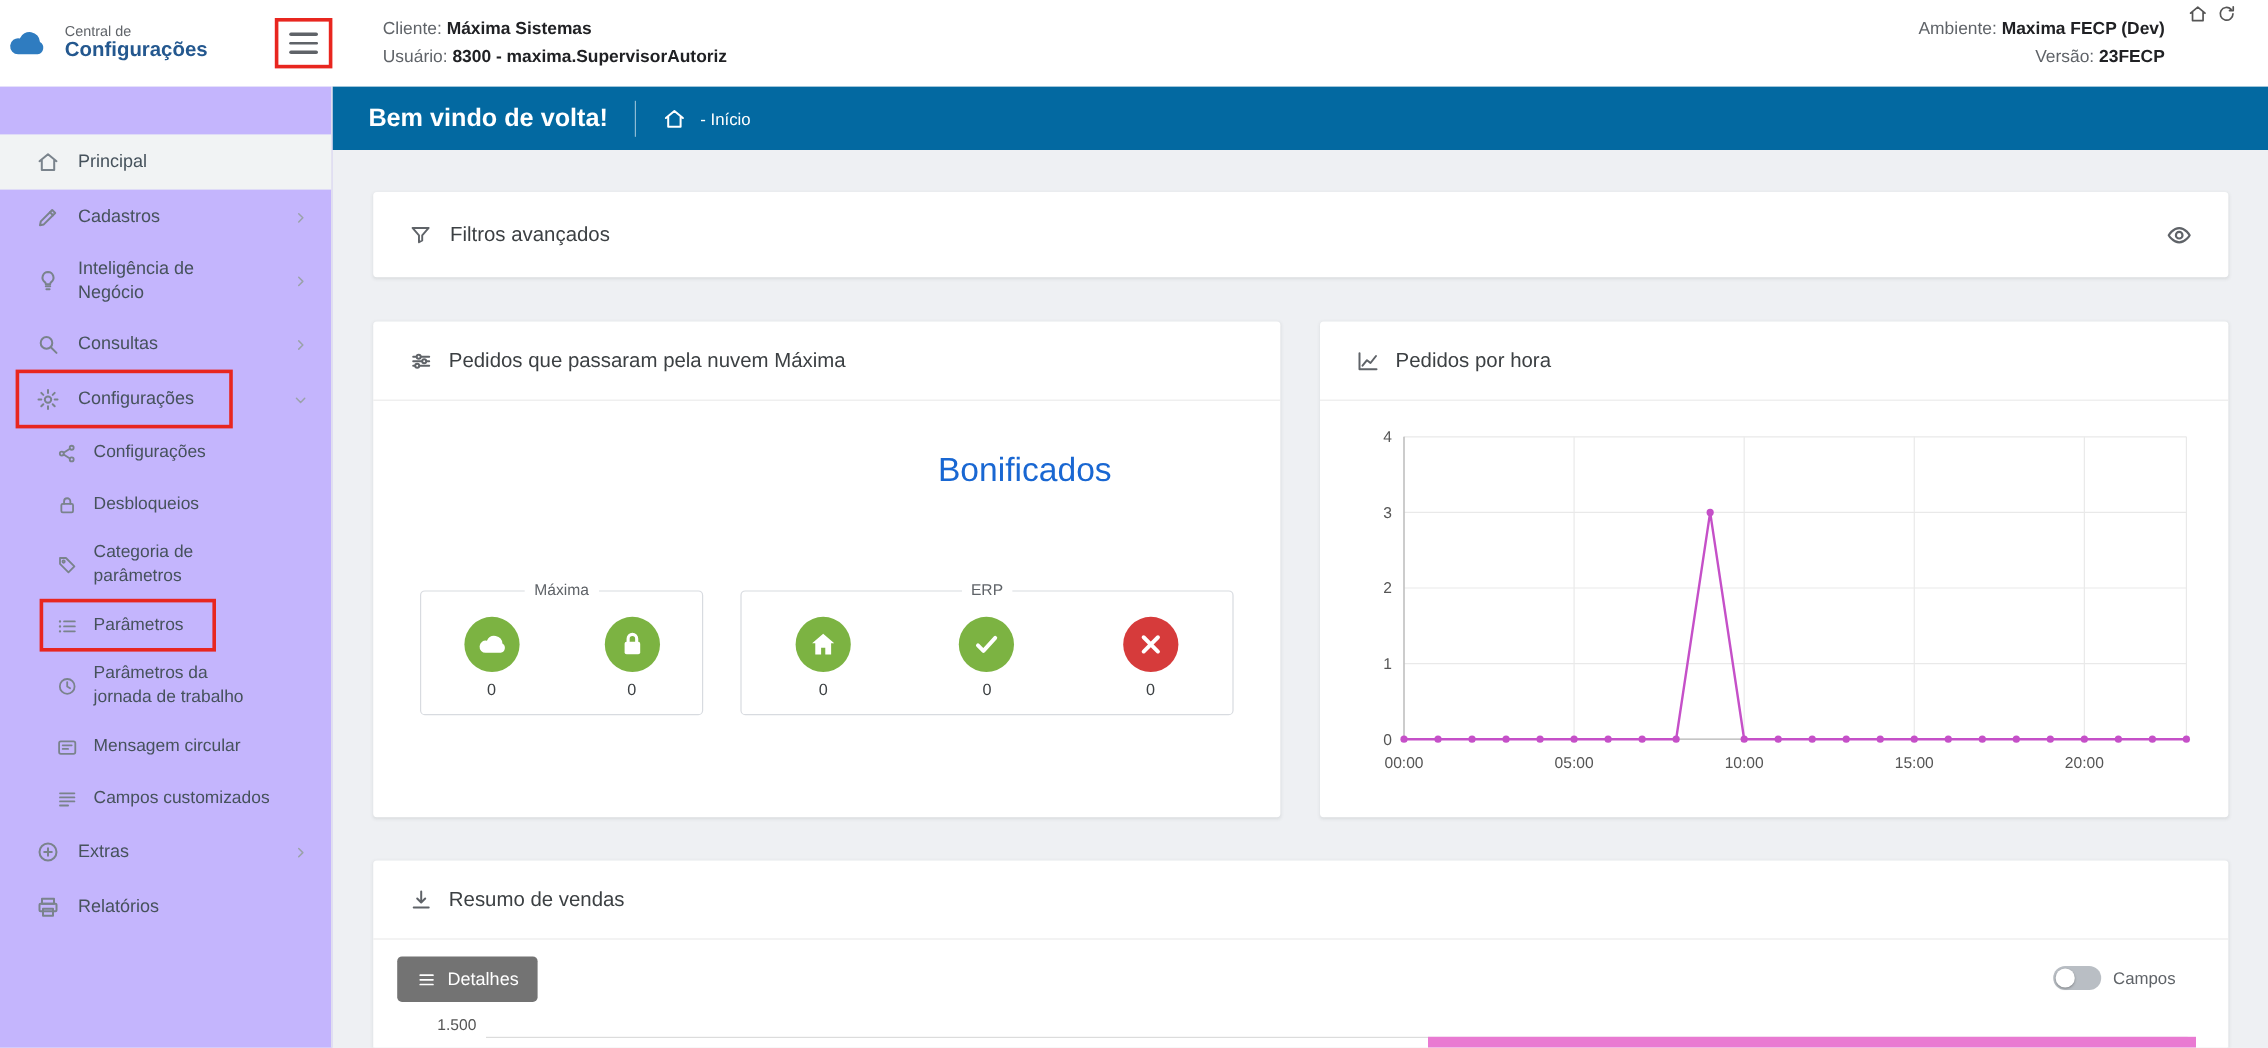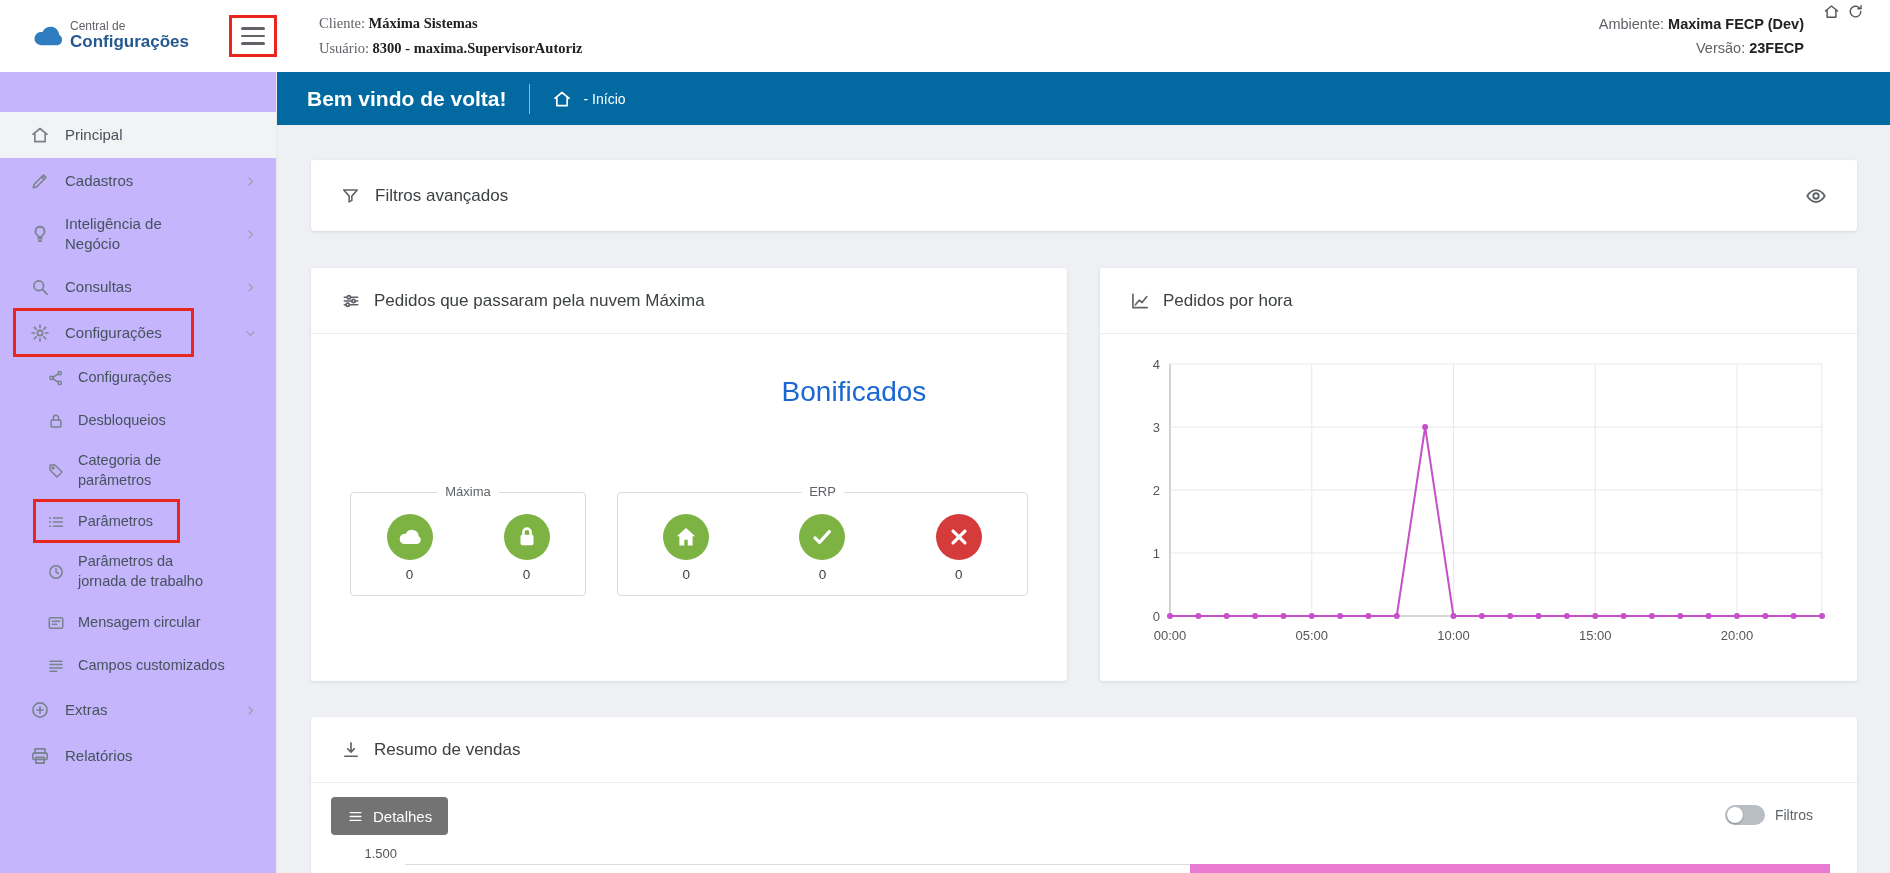--- a/index.html
+++ b/index.html
@@ -1,28 +1,28 @@
 <!DOCTYPE html>
 <html><head>
 <meta charset="utf-8">
 <style>
   * { margin:0; padding:0; box-sizing:border-box; }
   html,body { width:1890px; height:873px; overflow:hidden; font-family:"Liberation Sans",sans-serif; background:#eef0f3; }
 
   
   .header { position:absolute; top:0; left:0; width:1890px; height:72px; background:#fff; display:flex; align-items:center; z-index:5; }
-  .logo { display:flex; align-items:center; padding-left:26px; width:215px; cursor:pointer; }
+  .logo { display:flex; align-items:center; gap:10px; width:215px; cursor:pointer; }
   .logo-cloud { width:44px; height:34px; color:#2f7cc0; }
   .logo-cloud svg { width:100%; height:100%; }
   .logo-text { display:flex; flex-direction:column; line-height:1.1; }
   .logo-text .l1 { font-size:12px; color:#5f6368; }
   .logo-text .l2 { font-size:17px; font-weight:bold; color:#24588f; }
   .hamburger { width:48px; height:42px; background:#fff; border:3px solid #e8261f; display:flex; flex-direction:column; justify-content:center; align-items:center; gap:5px; cursor:pointer; margin-left:14px; }
   .hamburger .bar { width:24px; height:2.5px; background:#5f6368; border-radius:2px; }
-  .who { margin-left:42px; display:flex; flex-direction:column; gap:8px; font-size:14.5px; color:#5f6368;font-family:Liberation Serif, serif; }
+  .who { margin-left:42px; display:flex; flex-direction:column; gap:8px; font-size:14.5px; color:#5f6368; }
   .who b { color:#202124; }
   .env { margin-left:auto; margin-right:86px; display:flex; flex-direction:column; gap:8px; font-size:14.5px; color:#5f6368; text-align:right; }
   .env b { color:#202124; }
   .corner-icons { position:absolute; top:3px; right:26px; display:flex; gap:7px; }
   .corner-icons .cbtn { width:17px; height:17px; color:#555; background:none; border:none; cursor:pointer; padding:0; }
   .corner-icons svg { width:100%; height:100%; }
 
   
   .banner { position:absolute; top:72px; left:277px; right:0; height:53px; background:#0369a1; display:flex; align-items:center; color:#fff; padding-left:30px; }
   .banner .welcome { font-size:21px; font-weight:bold; }
@@ -425,20 +425,20 @@
     <button class="details-btn">
       <span class="bic"><svg viewBox="0 0 24 24" fill="none" stroke="currentColor" stroke-width="2" stroke-linecap="round" stroke-linejoin="round">
             <path d="M4.5 6.5h15M4.5 12h15M4.5 17.5h15"></path>
           </svg></span>
       <span>Detalhes</span>
     </button>
     <div class="toggle-wrap">
       <span class="toggle">
           <span class="knob"></span>
         </span>
-      <span class="toggle-label">Filtros</span>
+      <span class="toggle-label">Campos</span>
     </div>
     <span class="sales-ytick">1.500</span>
     <div class="sales-grid"></div>
     <div class="sales-band" style="background-color: rgb(233, 122, 210);"></div>
   </div>
 
 </div>
 
 </body></html>

